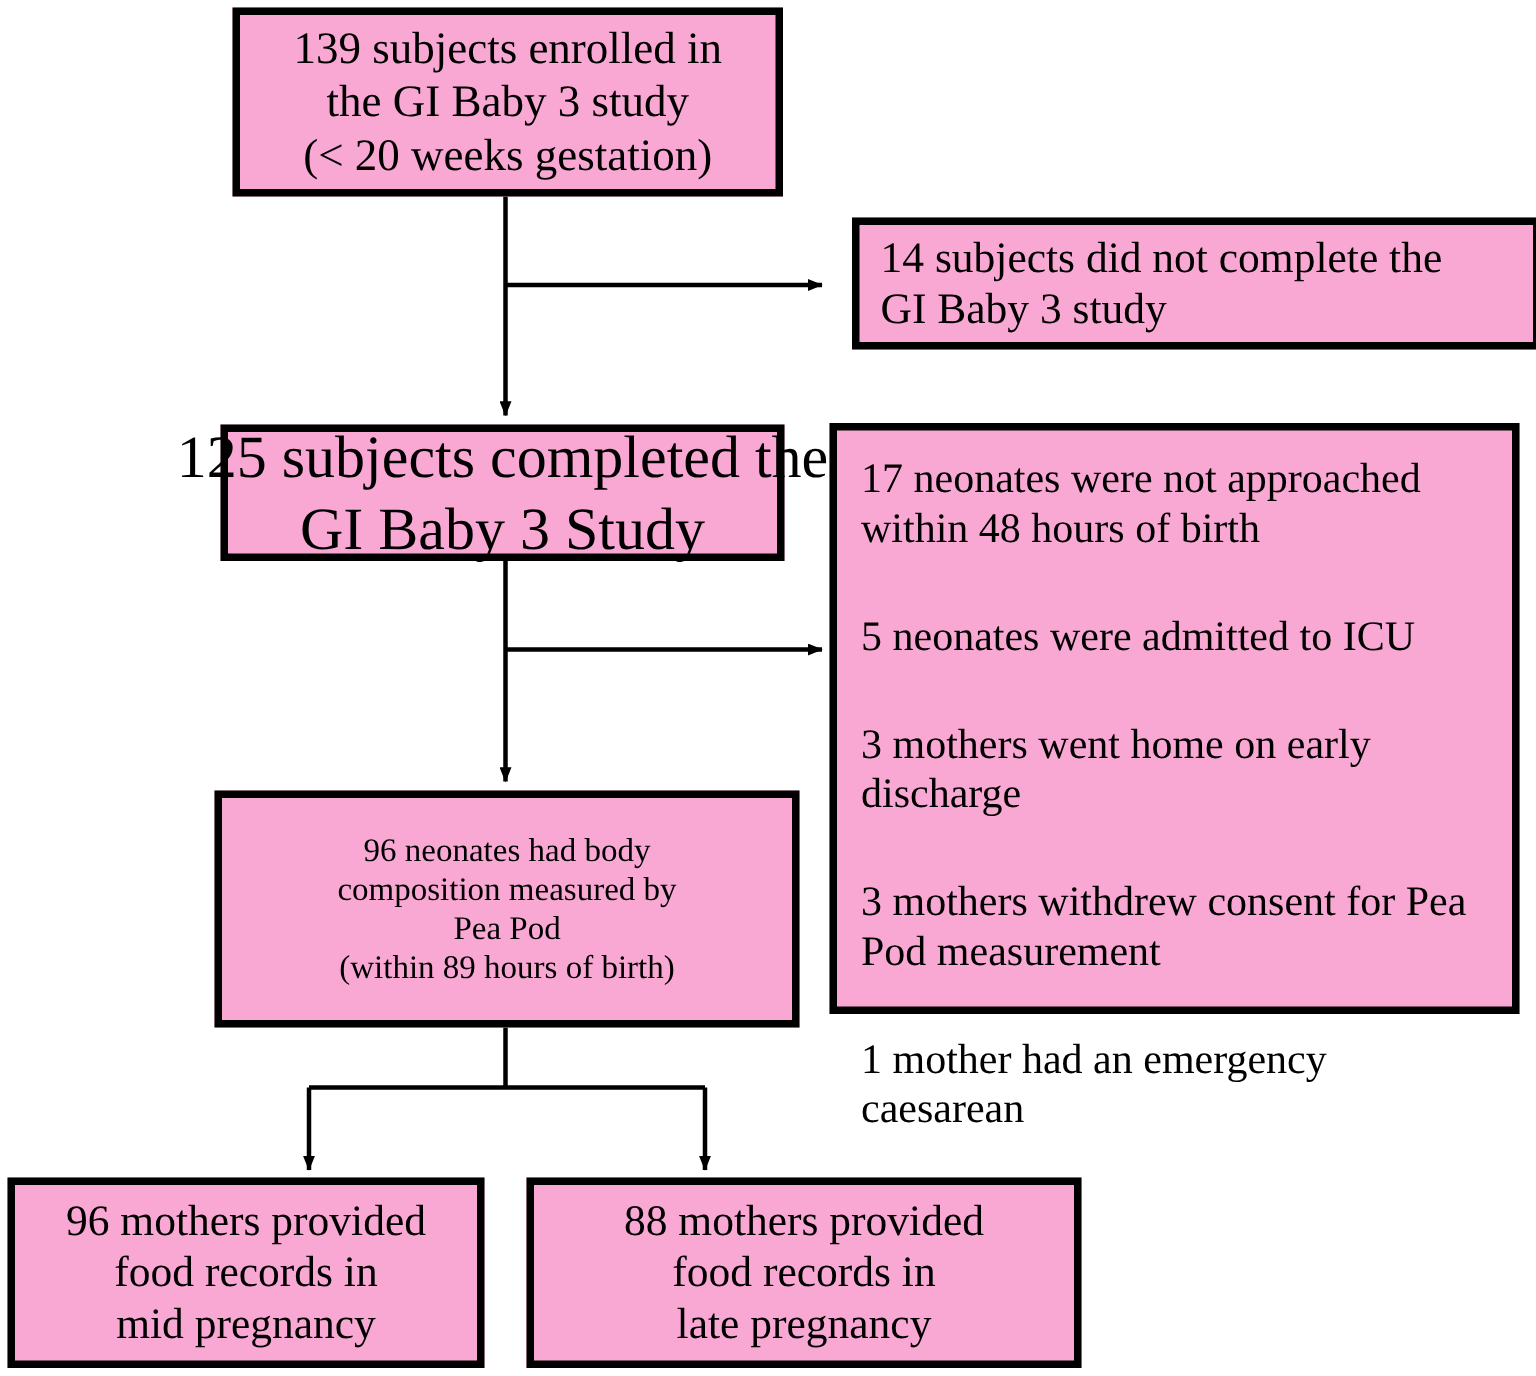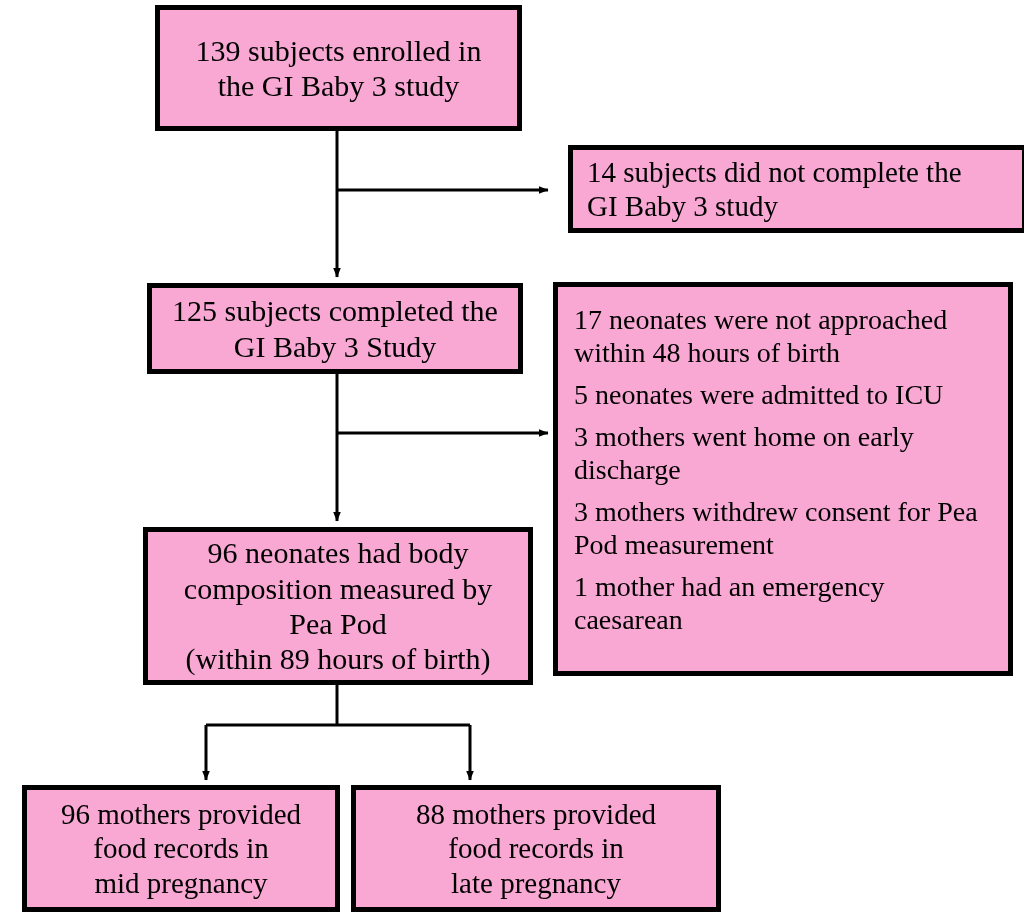--- a/index.html
+++ b/index.html
@@ -33,32 +33,32 @@
   .node.leftal {
     align-items: flex-start;
     text-align: left;
   }
   .line {
     display: block;
     white-space: nowrap;
   }
   #node-enrolled   { left: 155px; top: 5px;   width: 367px; height: 126px; font-size: 30px; }
   #node-notcomplete{ left: 568px; top: 145px; width: 459px; height: 88px;  font-size: 29px; padding: 0 14px; }
-  #node-completed  { left: 147px; top: 283px; width: 376px; height: 91px;  font-size: 30px; }
+  #node-completed  { left: 147px; top: 283px; width: 376px; height: 91px;  font-size: 40px; }
   #node-exclusions { left: 553px; top: 282px; width: 460px; height: 394px; font-size: 28px; padding: 0 16px;
                      justify-content: flex-start; }
-  #node-peapod     { left: 143px; top: 527px; width: 390px; height: 158px; font-size: 30px; }
-  #node-mid        { left: 22px;   top: 785px; width: 318px; height: 127px; font-size: 29px; }
+  #node-peapod     { left: 143px; top: 527px; width: 390px; height: 158px; font-size: 22px; }
+  #node-mid        { left: 5px;   top: 785px; width: 318px; height: 127px; font-size: 29px; }
   #node-late       { left: 351px; top: 785px; width: 370px; height: 127px; font-size: 29px; }
   .excl-item {
     margin: 0;
     padding: 0;
   }
   .excl-item + .excl-item { margin-top: 9px; }
-  #node-exclusions { padding-top: 16px; }
+  #node-exclusions { padding-top: 16px; gap: 30px; }
   svg#connectors {
     position: absolute;
     left: 0;
     top: 0;
     width: 1024px;
     height: 917px;
     pointer-events: none;
   }
 </style>
 </head>
@@ -86,20 +86,21 @@
     <line x1="206" y1="725" x2="470" y2="725" stroke="#000000" stroke-width="3"></line>
 
     <line x1="206" y1="725" x2="206" y2="780" stroke="#000000" stroke-width="3" marker-end="url(#arrowhead)"></line>
 
     <line x1="470" y1="725" x2="470" y2="780" stroke="#000000" stroke-width="3" marker-end="url(#arrowhead)"></line>
   </svg>
 
   <div class="node centered" id="node-enrolled">
     <span class="line">139 subjects enrolled in</span>
     <span class="line">the GI Baby 3 study</span>
+    <span class="line">(&lt; 20 weeks gestation)</span>
   </div>
 
   <div class="node leftal" id="node-notcomplete">
     <span class="line">14 subjects did not complete the</span>
     <span class="line">GI Baby 3 study</span>
   </div>
 
   <div class="node centered" id="node-completed">
     <span class="line">125 subjects completed the</span>
     <span class="line">GI Baby 3 Study</span>

